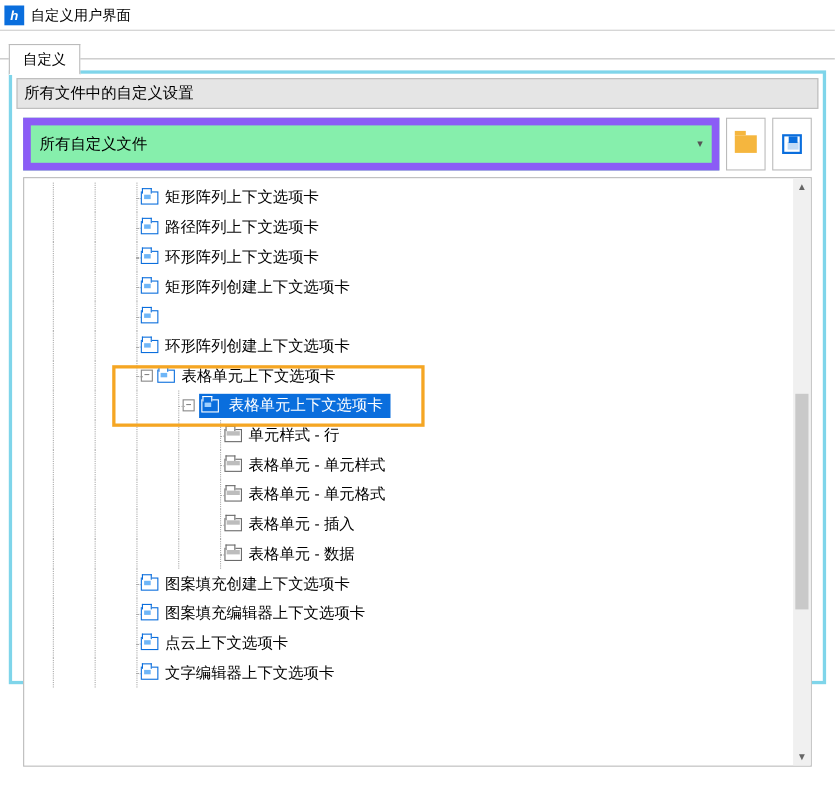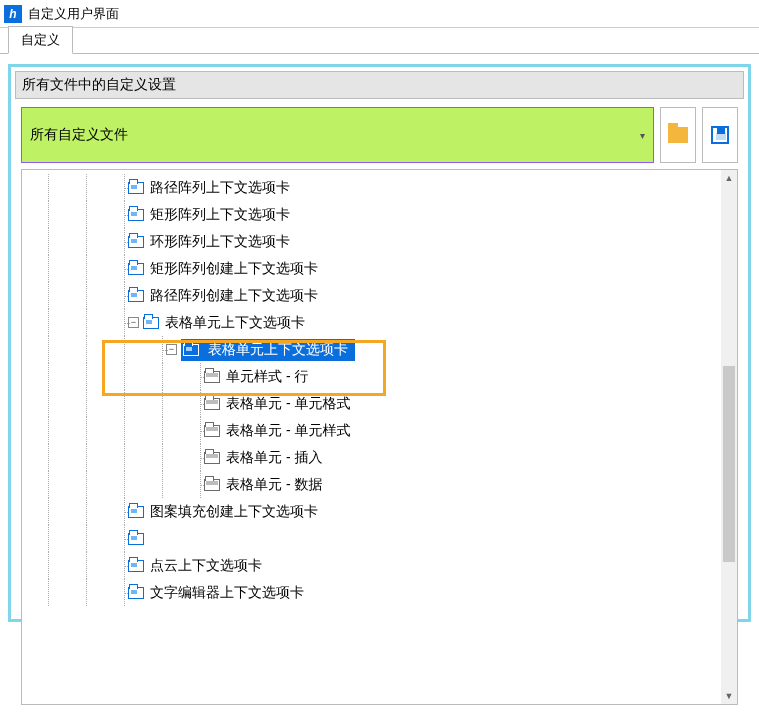--- a/index.html
+++ b/index.html
@@ -40,21 +40,21 @@
     display: flex;
     align-items: flex-end;
     padding-left: 8px;
   }
   .tab {
     border: 1px solid #bbb;
     border-bottom: 1px solid #fff;
     padding: 4px 12px;
     background: #fff;
     position: relative;
-    top: 1px;
+    top: 15px;
     font-size: 13px;
   }
   .outer-shell {
     margin: 10px 8px 0 8px;
     border: 3px solid #7fd5ea;
     padding: 4px;
     height: 558px;
   }
   .section-header {
     background: #e5e5e5;
@@ -65,27 +65,27 @@
   }
   .toolbar-row {
     display: flex;
     align-items: stretch;
     gap: 6px;
     padding: 0 6px;
     margin-bottom: 6px;
   }
   .file-select {
     flex: 1;
-    border: 1px solid #8b5cf6;
-    padding: 18px 8px;
+    border: 7px solid #8b5cf6;
+    padding: 8px 8px;
     display: flex;
     justify-content: space-between;
     align-items: center;
     font-size: 14px;
-    background: #bef264;
+    background: #86efac;
   }
   .chev { font-size: 10px; color: #555; }
   .icon-btn {
     width: 36px;
     border: 1px solid #bbb;
     background: #fff;
     display: flex;
     align-items: center;
     justify-content: center;
   }
@@ -252,46 +252,46 @@
           <div class="guide">
             <div class="v" style="left: 26px;"></div>
             <div class="v" style="left: 64px;"></div>
             <div class="v" style="left: 102px;"></div>
             <div class="h" style="left: 102px; width: 16px;"></div>
           </div>
           <span class="pad" style="width: 106px;"></span>
           <span class="ticon">
             <div class="tab-glyph"></div>
           </span>
+          <span class="label">矩形阵列上下文选项卡</span>
+        </div>
+        <div class="tree-row">
+          <div class="guide">
+            <div class="v" style="left: 26px;"></div>
+            <div class="v" style="left: 64px;"></div>
+            <div class="v" style="left: 102px;"></div>
+            <div class="h" style="left: 102px; width: 16px;"></div>
+          </div>
+          <span class="pad" style="width: 106px;"></span>
+          <span class="ticon">
+            <div class="tab-glyph"></div>
+          </span>
           <span class="label">路径阵列上下文选项卡</span>
         </div>
         <div class="tree-row">
           <div class="guide">
             <div class="v" style="left: 26px;"></div>
             <div class="v" style="left: 64px;"></div>
             <div class="v" style="left: 102px;"></div>
             <div class="h" style="left: 102px; width: 16px;"></div>
           </div>
           <span class="pad" style="width: 106px;"></span>
           <span class="ticon">
             <div class="tab-glyph"></div>
           </span>
-          <span class="label">矩形阵列上下文选项卡</span>
-        </div>
-        <div class="tree-row">
-          <div class="guide">
-            <div class="v" style="left: 26px;"></div>
-            <div class="v" style="left: 64px;"></div>
-            <div class="v" style="left: 102px;"></div>
-            <div class="h" style="left: 102px; width: 16px;"></div>
-          </div>
-          <span class="pad" style="width: 106px;"></span>
-          <span class="ticon">
-            <div class="tab-glyph"></div>
-          </span>
           <span class="label">环形阵列上下文选项卡</span>
         </div>
         <div class="tree-row">
           <div class="guide">
             <div class="v" style="left: 26px;"></div>
             <div class="v" style="left: 64px;"></div>
             <div class="v" style="left: 102px;"></div>
             <div class="h" style="left: 102px; width: 16px;"></div>
           </div>
           <span class="pad" style="width: 106px;"></span>
@@ -304,21 +304,33 @@
           <div class="guide">
             <div class="v" style="left: 26px;"></div>
             <div class="v" style="left: 64px;"></div>
             <div class="v" style="left: 102px;"></div>
             <div class="h" style="left: 102px; width: 16px;"></div>
           </div>
           <span class="pad" style="width: 106px;"></span>
           <span class="ticon">
             <div class="tab-glyph"></div>
           </span>
-          <span class="label">路径阵列创建上下文选项卡</span>
+        </div>
+        <div class="tree-row">
+          <div class="guide">
+            <div class="v" style="left: 26px;"></div>
+            <div class="v" style="left: 64px;"></div>
+            <div class="v" style="left: 102px;"></div>
+            <div class="h" style="left: 102px; width: 16px;"></div>
+          </div>
+          <span class="pad" style="width: 106px;"></span>
+          <span class="ticon">
+            <div class="tab-glyph"></div>
+          </span>
+          <span class="label">环形阵列创建上下文选项卡</span>
         </div>
         <div class="tree-row">
           <div class="guide">
             <div class="v" style="left: 26px;"></div>
             <div class="v" style="left: 64px;"></div>
             <div class="v" style="left: 102px;"></div>
             <div class="h" style="left: 102px; width: 6px;"></div>
           </div>
           <span class="pad" style="width: 106px;"></span>
           <span class="exp">−</span>
@@ -365,36 +377,36 @@
             <div class="v" style="left: 64px;"></div>
             <div class="v" style="left: 102px;"></div>
             <div class="v" style="left: 140px;"></div>
             <div class="v" style="left: 178px;"></div>
             <div class="h" style="left: 178px; width: 16px;"></div>
           </div>
           <span class="pad" style="width: 182px;"></span>
           <span class="ticon">
             <div class="panel-glyph"></div>
           </span>
-          <span class="label">表格单元 - 单元格式</span>
+          <span class="label">表格单元 - 单元样式</span>
         </div>
         <div class="tree-row">
           <div class="guide">
             <div class="v" style="left: 26px;"></div>
             <div class="v" style="left: 64px;"></div>
             <div class="v" style="left: 102px;"></div>
             <div class="v" style="left: 140px;"></div>
             <div class="v" style="left: 178px;"></div>
             <div class="h" style="left: 178px; width: 16px;"></div>
           </div>
           <span class="pad" style="width: 182px;"></span>
           <span class="ticon">
             <div class="panel-glyph"></div>
           </span>
-          <span class="label">表格单元 - 单元样式</span>
+          <span class="label">表格单元 - 单元格式</span>
         </div>
         <div class="tree-row">
           <div class="guide">
             <div class="v" style="left: 26px;"></div>
             <div class="v" style="left: 64px;"></div>
             <div class="v" style="left: 102px;"></div>
             <div class="v" style="left: 140px;"></div>
             <div class="v" style="left: 178px;"></div>
             <div class="h" style="left: 178px; width: 16px;"></div>
           </div>
@@ -436,20 +448,21 @@
           <div class="guide">
             <div class="v" style="left: 26px;"></div>
             <div class="v" style="left: 64px;"></div>
             <div class="v" style="left: 102px;"></div>
             <div class="h" style="left: 102px; width: 16px;"></div>
           </div>
           <span class="pad" style="width: 106px;"></span>
           <span class="ticon">
             <div class="tab-glyph"></div>
           </span>
+          <span class="label">图案填充编辑器上下文选项卡</span>
         </div>
         <div class="tree-row">
           <div class="guide">
             <div class="v" style="left: 26px;"></div>
             <div class="v" style="left: 64px;"></div>
             <div class="v" style="left: 102px;"></div>
             <div class="h" style="left: 102px; width: 16px;"></div>
           </div>
           <span class="pad" style="width: 106px;"></span>
           <span class="ticon">

